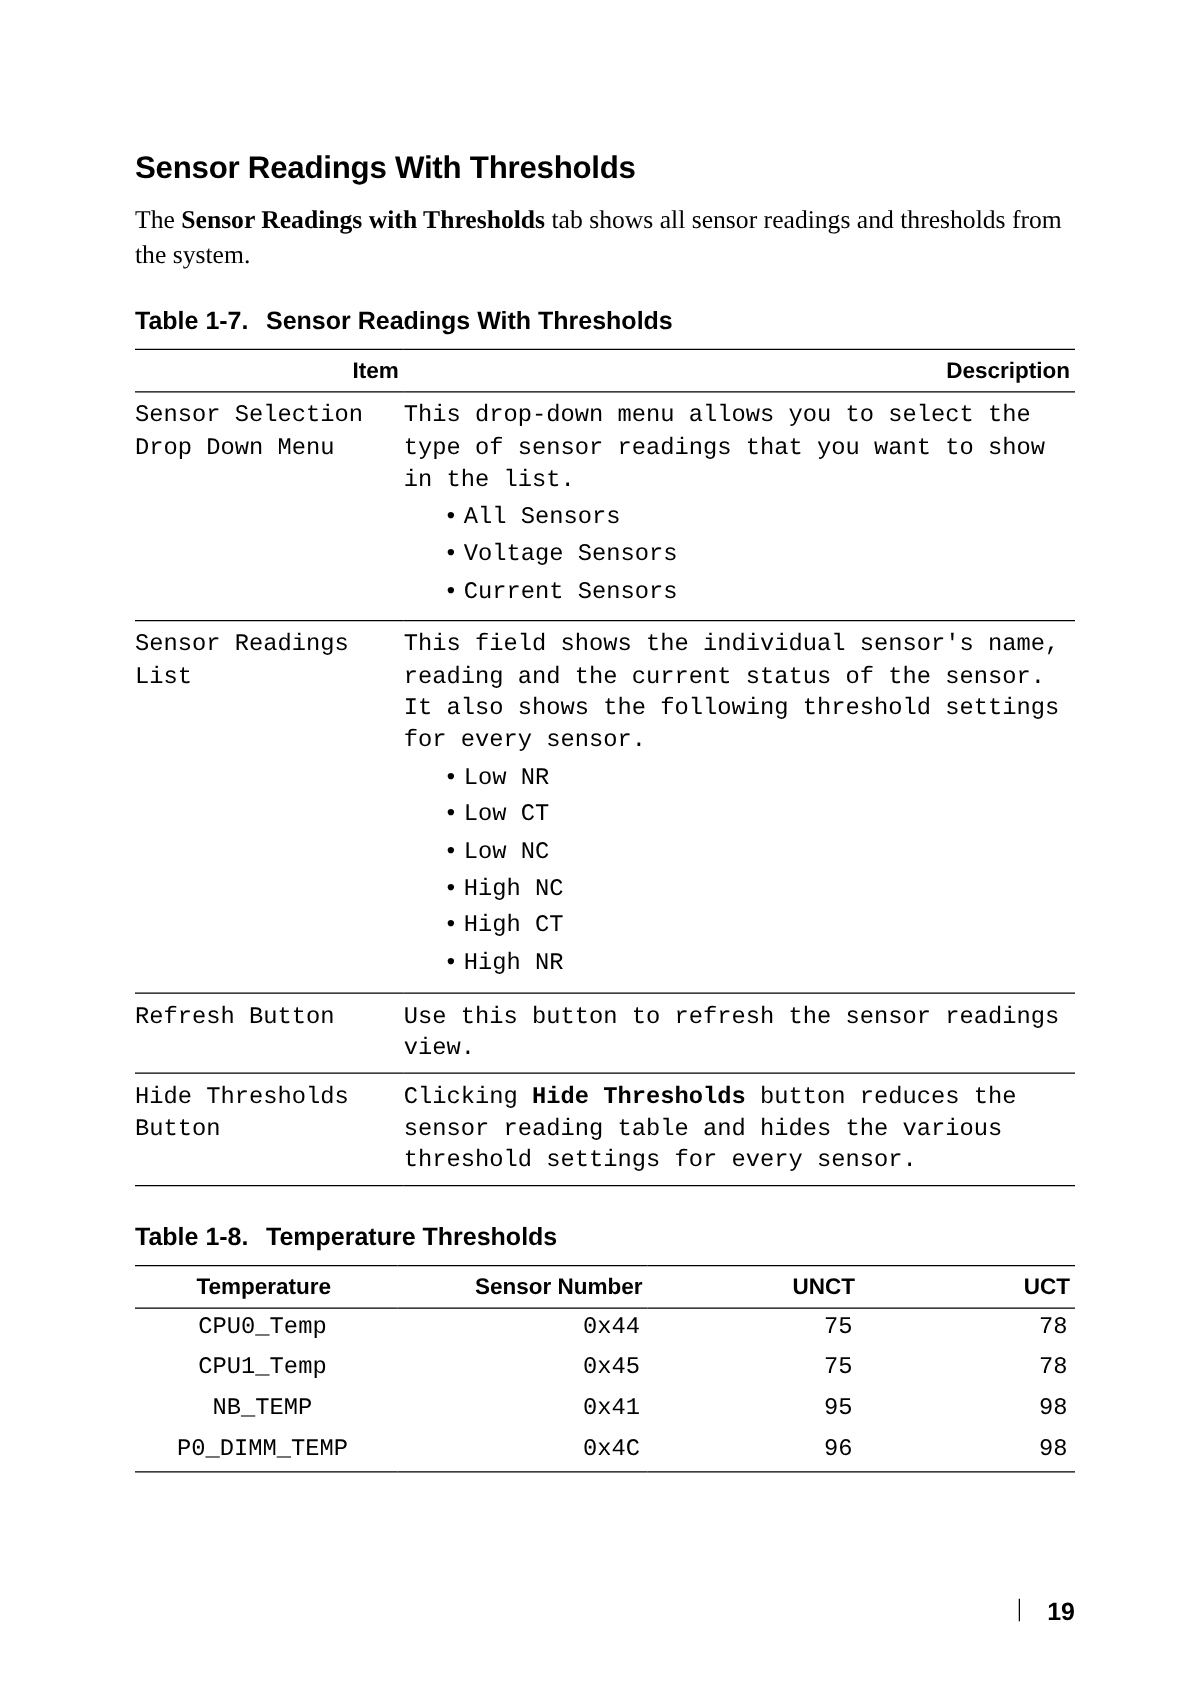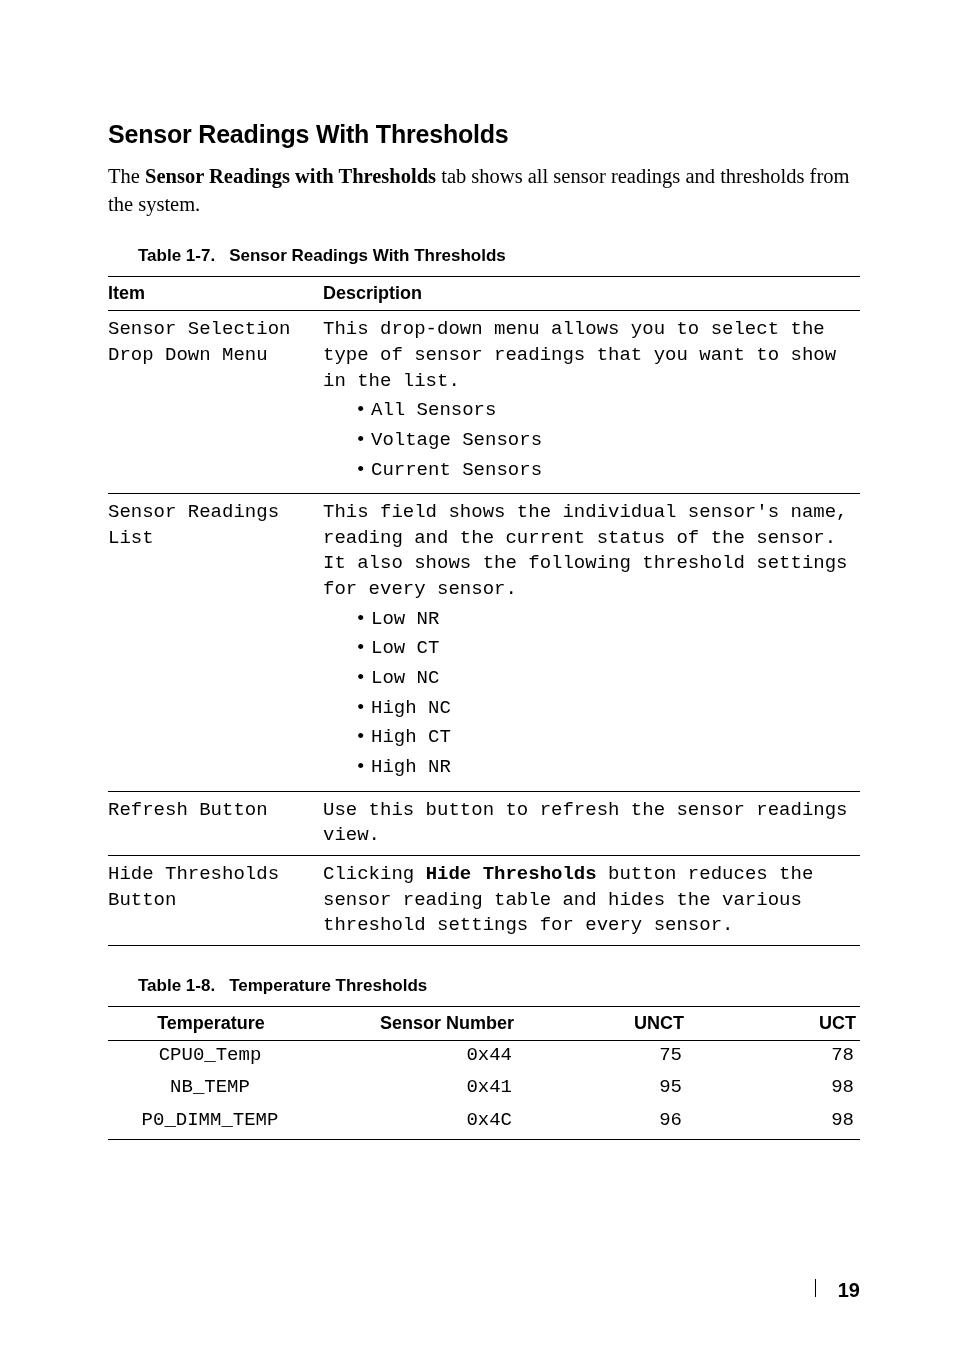--- a/index.html
+++ b/index.html
@@ -21,35 +21,34 @@
     margin-bottom: 14px;
   }
   .body-text {
     font-size: 20.5px;
     line-height: 1.35;
     margin-bottom: 28px;
   }
   .table-caption {
     font-family: "Helvetica Neue", Helvetica, Arial, sans-serif;
     font-weight: bold;
-    font-size: 17px;
+    font-size: 20px;
     margin-bottom: 10px;
-    margin-left: 30px;
   }
   .table-caption .cap-num { margin-right: 14px; }
   table {
     width: 100%;
     border-collapse: collapse;
     font-size: 19px;
     margin-bottom: 30px;
   }
   th {
     font-family: "Helvetica Neue", Helvetica, Arial, sans-serif;
     font-weight: bold;
-    text-align: left;
+    text-align: right;
     font-size: 18px;
     border-top: 1.5px solid #000;
     border-bottom: 1px solid #000;
     padding: 6px 4px 6px 0;
   }
   td {
     vertical-align: top;
     padding: 6px 6px 6px 0;
     font-size: 19px;
     line-height: 1.35;
@@ -164,20 +163,26 @@
     </tr>
   </thead>
   <tbody>
     <tr>
       <td>CPU0_Temp</td>
       <td class="center">0x44</td>
       <td class="center">75</td>
       <td class="center">78</td>
     </tr>
     <tr>
+      <td>CPU1_Temp</td>
+      <td class="center">0x45</td>
+      <td class="center">75</td>
+      <td class="center">78</td>
+    </tr>
+    <tr>
       <td>NB_TEMP</td>
       <td class="center">0x41</td>
       <td class="center">95</td>
       <td class="center">98</td>
     </tr>
     <tr class="last">
       <td>P0_DIMM_TEMP</td>
       <td class="center">0x4C</td>
       <td class="center">96</td>
       <td class="center">98</td>

